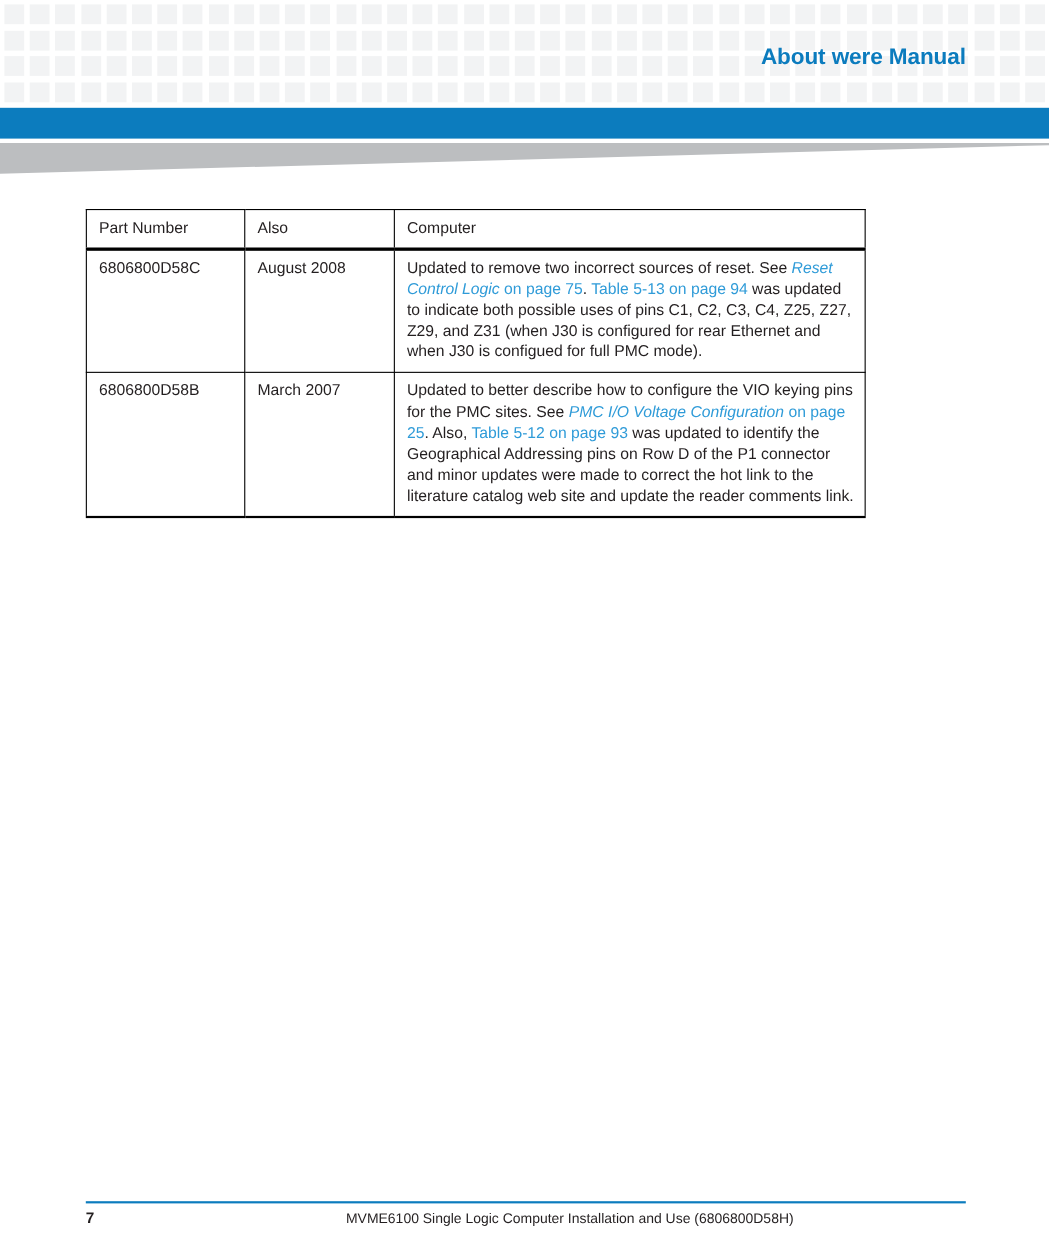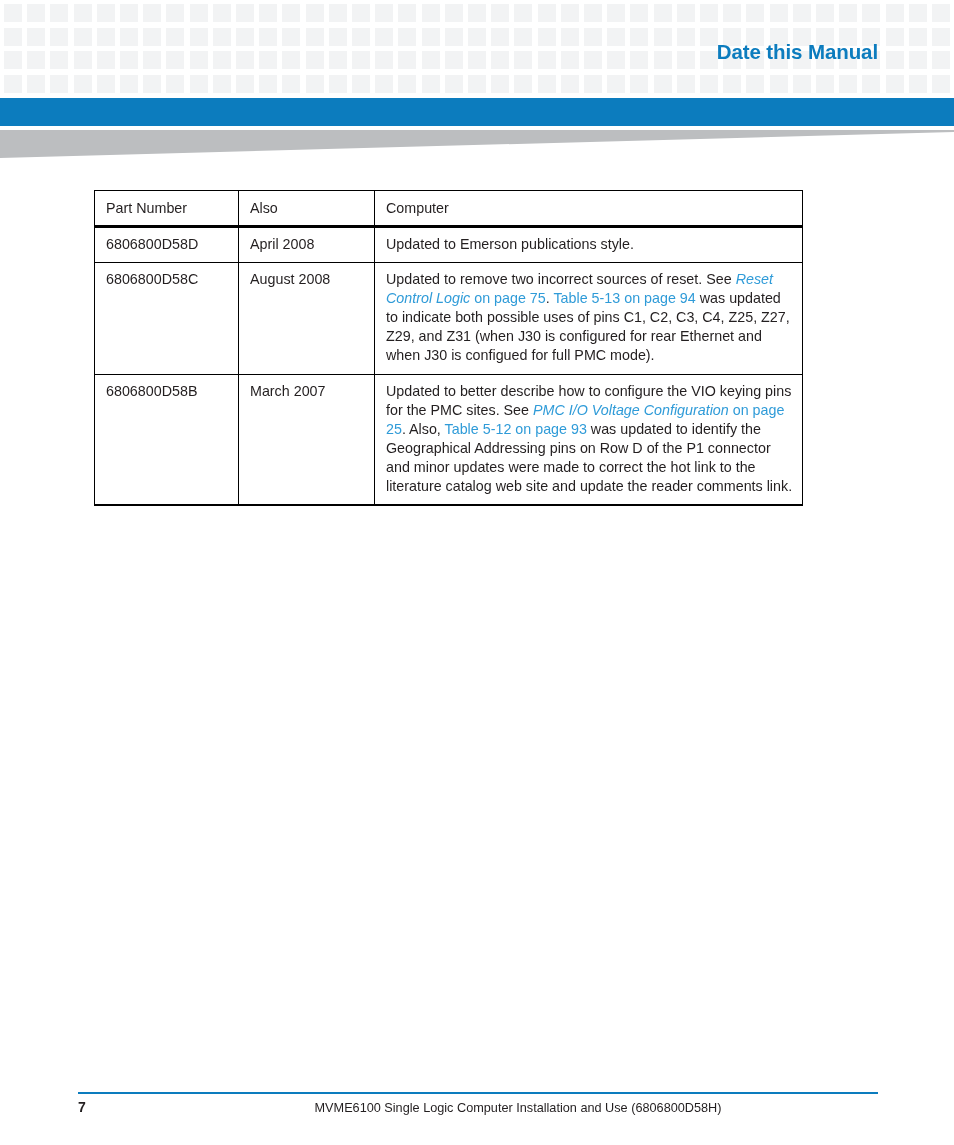--- a/index.html
+++ b/index.html
@@ -59,21 +59,20 @@
     width: 954px;
     height: 30px;
   }
 
   
   .content {
     position: absolute;
     left: 78px;
     top: 190px;
     width: 708px;
-    margin-left: 16px;
   }
 
   table.revision-table {
     border-collapse: collapse;
     width: 708px;
     table-layout: fixed;
   }
   table.revision-table col.c1 { width: 144px; }
   table.revision-table col.c2 { width: 136px; }
   table.revision-table col.c3 { width: 428px; }
@@ -300,21 +299,21 @@
     <div class="gcell" style="left:769.6px;top:74.5px;background:#f2f3f4;"></div>
     <div class="gcell" style="left:792.8px;top:74.5px;background:#f2f3f4;"></div>
     <div class="gcell" style="left:816.0px;top:74.5px;background:#f2f3f4;"></div>
     <div class="gcell" style="left:839.2px;top:74.5px;background:#f2f3f4;"></div>
     <div class="gcell" style="left:862.4px;top:74.5px;background:#f2f3f4;"></div>
     <div class="gcell" style="left:885.6px;top:74.5px;background:#f2f3f4;"></div>
     <div class="gcell" style="left:908.8px;top:74.5px;background:#f2f3f4;"></div>
     <div class="gcell" style="left:932.0px;top:74.5px;background:#f2f3f4;"></div>
   </div>
 
-<div class="header-title">Date this Manual</div>
+<div class="header-title">About were Manual</div>
 
 <div class="blue-bar"></div>
 
 <div class="gray-swoosh">
   <svg width="954" height="30" viewBox="0 0 954 30" preserveAspectRatio="none">
     <polygon points="0,0 954,0 954,2 0,28" fill="#bcbec0"></polygon>
   </svg>
 </div>
 
 <div class="content">
@@ -326,25 +325,20 @@
     </colgroup>
     <thead>
       <tr>
         <th>Part Number</th>
         <th>Also</th>
         <th>Computer</th>
       </tr>
     </thead>
     <tbody id="table-body">
         <tr>
-          <td>6806800D58D</td>
-          <td>April 2008</td>
-          <td><span>Updated to Emerson publications style.</span></td>
-        </tr>
-        <tr>
           <td>6806800D58C</td>
           <td>August 2008</td>
           <td><span>Updated to remove two incorrect sources of reset. See </span><span class="lnk-i">Reset Control Logic</span><span class="lnk"> on page 75</span><span>. </span><span class="lnk">Table 5-13 on page 94</span><span> was updated to indicate both possible uses of pins C1, C2, C3, C4, Z25, Z27, Z29, and Z31 (when J30 is configured for rear Ethernet and when J30 is configued for full PMC mode).</span></td>
         </tr>
         <tr>
           <td>6806800D58B</td>
           <td>March 2007</td>
           <td><span>Updated to better describe how to configure the VIO keying pins for the PMC sites. See </span><span class="lnk-i">PMC I/O Voltage Configuration</span><span class="lnk"> on page 25</span><span>. Also, </span><span class="lnk">Table 5-12 on page 93</span><span> was updated to identify the Geographical Addressing pins on Row D of the P1 connector and minor updates were made to correct the hot link to the literature catalog web site and update the reader comments link.</span></td>
         </tr>
       </tbody>

